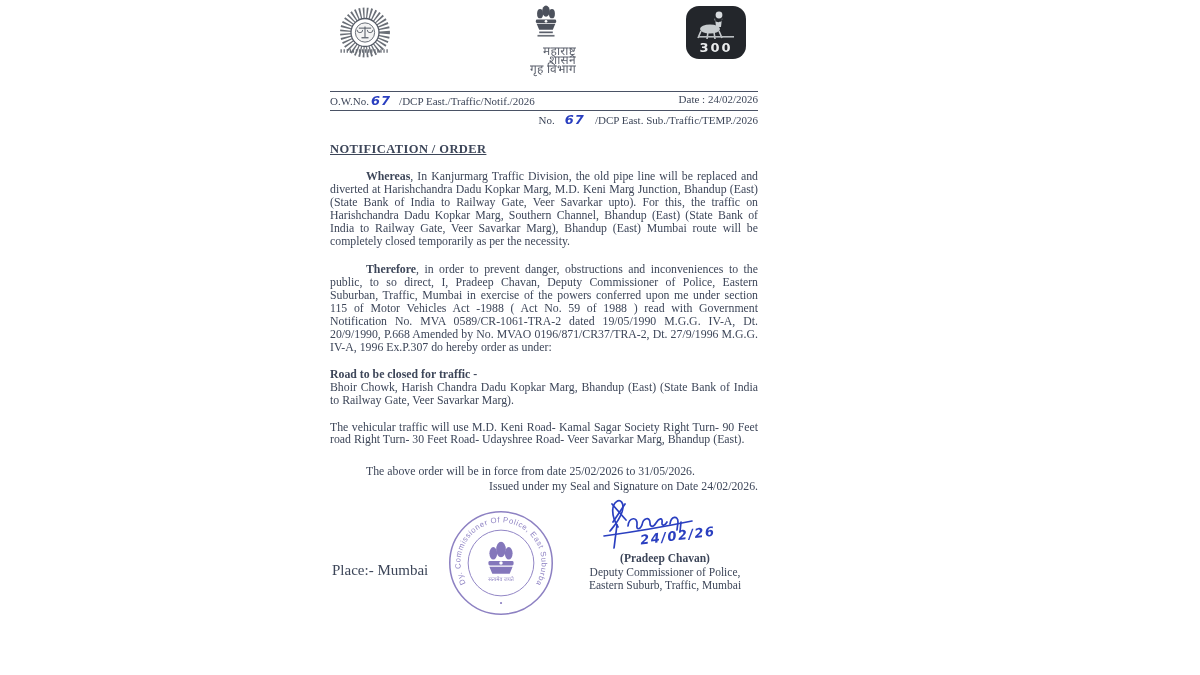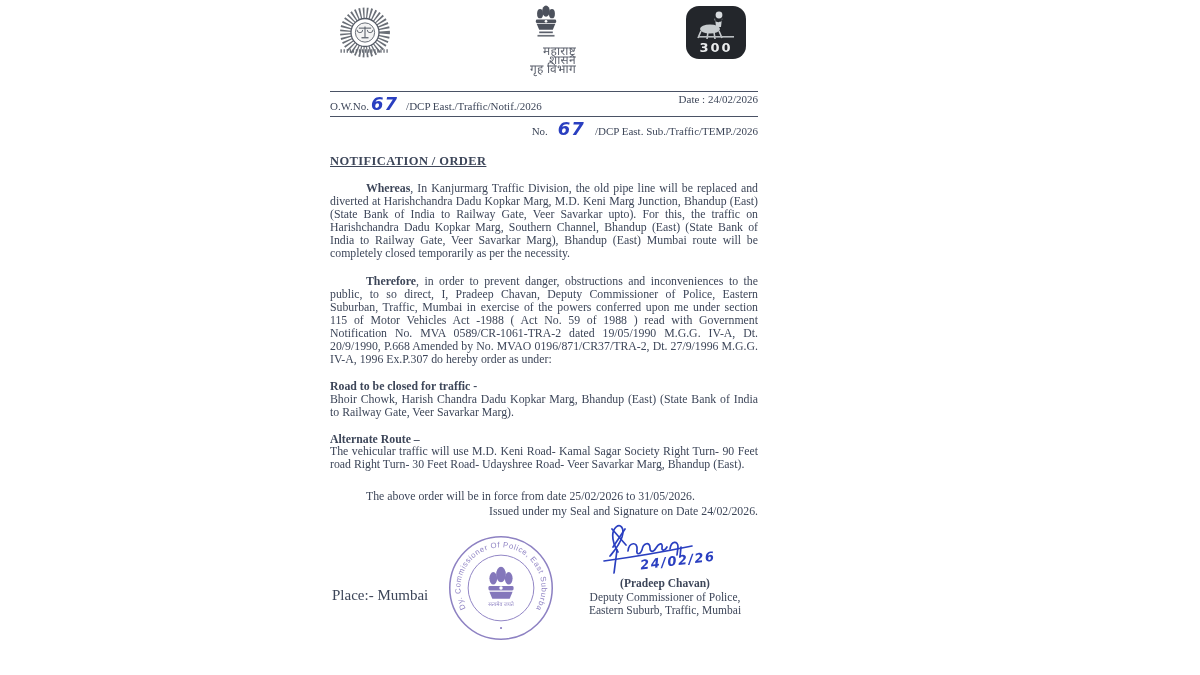--- a/index.html
+++ b/index.html
@@ -19,21 +19,21 @@
   .contact{display:flex;margin-top:9px;font-size:11px;line-height:12.6px;}
   .contact .left{width:200px;}
   .contact .right{width:228px;}
 
   
   .refblock{margin-top:3px;font-size:11px;}
   .rule{border-top:1.2px solid #4a5265;height:0;}
   .owrow{display:flex;justify-content:space-between;padding:1px 0 2px 0;}
   .norow{text-align:right;padding:1px 0 2px 0;}
   .hand{font-family:"DejaVu Sans", sans-serif;font-style:italic;font-weight:bold;
-        color:#2a3fc0;font-size:18px;letter-spacing:1px;text-align:center;}
+        color:#2a3fc0;font-size:13px;letter-spacing:1px;text-align:center;}
   .ow-num{margin:0 8px 0 2px;}
   .no-num{margin:0 10px;}
 
   
   .title{margin-top:13px;font-weight:bold;font-size:12.5px;
          text-decoration:underline;letter-spacing:0.4px;}
 
   
   .para{margin-top:13px;font-size:11.8px;line-height:12.9px;text-align:justify;text-indent:36px;}
   .para2{margin-top:16px;}
@@ -122,21 +122,20 @@
     <p class="para"><b>Whereas</b><span>, In Kanjurmarg Traffic Division, the old pipe line will be replaced and diverted at Harishchandra Dadu Kopkar Marg, M.D. Keni Marg Junction, Bhandup (East) (State Bank of India to Railway Gate, Veer Savarkar upto). For this, the traffic on Harishchandra Dadu Kopkar Marg, Southern Channel, Bhandup (East) (State Bank of India to Railway Gate, Veer Savarkar Marg), Bhandup (East) Mumbai route will be completely closed temporarily as per the necessity.</span></p>
 
     <p class="para para2"><b>Therefore</b><span>, in order to prevent danger, obstructions and inconveniences to the public, to so direct, I, Pradeep Chavan, Deputy Commissioner of Police, Eastern Suburban, Traffic, Mumbai in exercise of the powers conferred upon me under section 115 of  Motor Vehicles Act -1988 ( Act  No. 59 of  1988 ) read with Government Notification No. MVA 0589/CR-1061-TRA-2 dated 19/05/1990 M.G.G. IV-A, Dt. 20/9/1990, P.668 Amended by No. MVAO 0196/871/CR37/TRA-2, Dt. 27/9/1996 M.G.G. IV-A, 1996 Ex.P.307 do hereby order as under:</span></p>
 
     <div class="sec">
       <div class="head">Road to be closed for traffic -</div>
       <div>Bhoir Chowk, Harish Chandra Dadu Kopkar Marg, Bhandup (East) (State Bank of India to Railway Gate, Veer Savarkar Marg).</div>
     </div>
 
     <div class="sec">
-      <div class="head">Alternate Route –</div>
       <div>The vehicular traffic will use M.D. Keni Road- Kamal Sagar Society Right Turn- 90 Feet road Right Turn- 30 Feet Road- Udayshree Road- Veer Savarkar Marg, Bhandup (East).</div>
     </div>
 
     <div class="plain">The above order will be in force from date 25/02/2026 to 31/05/2026.</div>
     <div class="plain plain2">Issued under my Seal and Signature on Date 24/02/2026.</div>
 
     <div class="footer">
       <div class="place">Place:- Mumbai</div>
 
       <svg class="stamp" viewBox="0 0 120 120">

